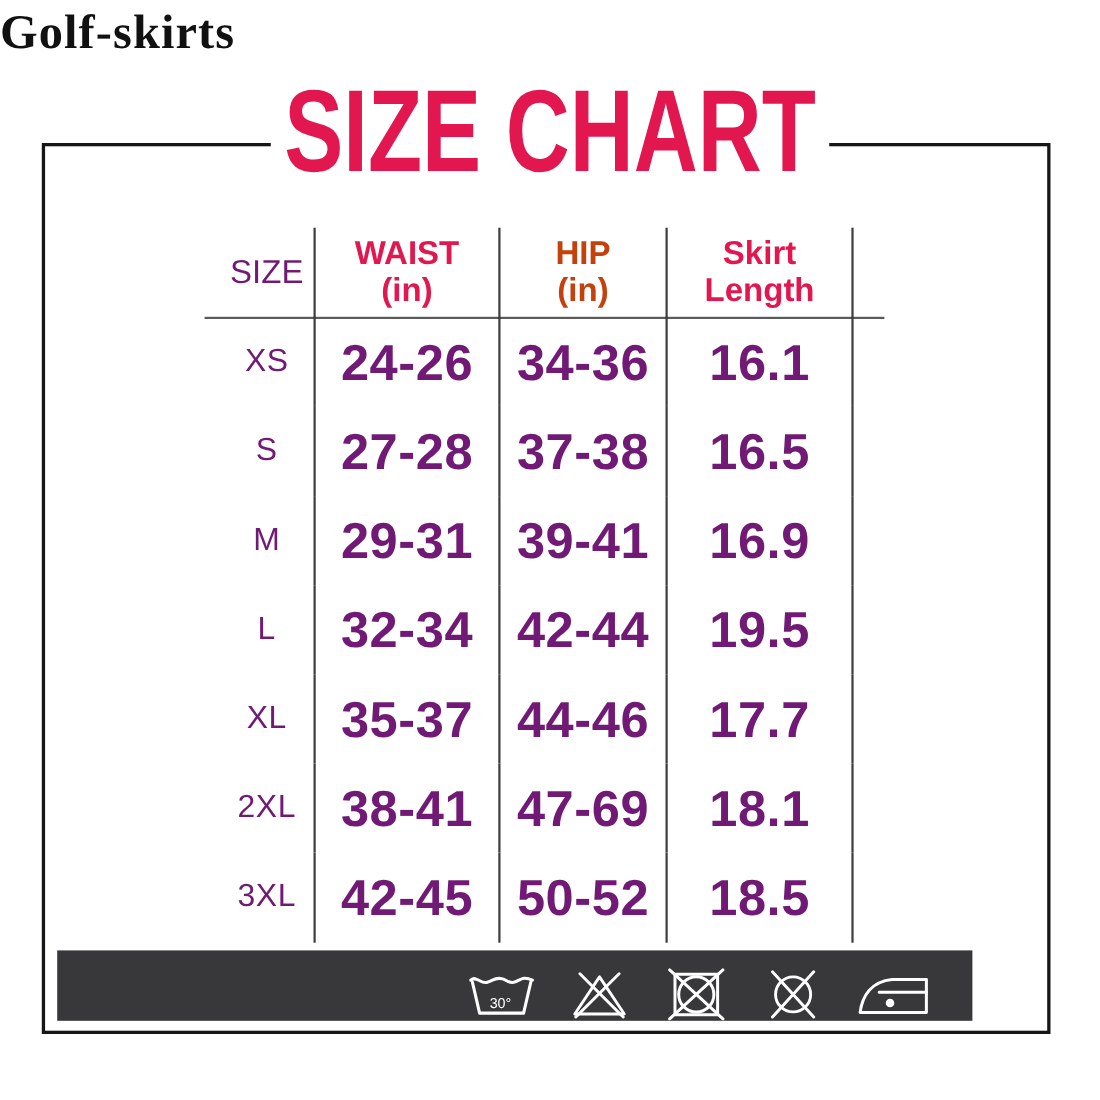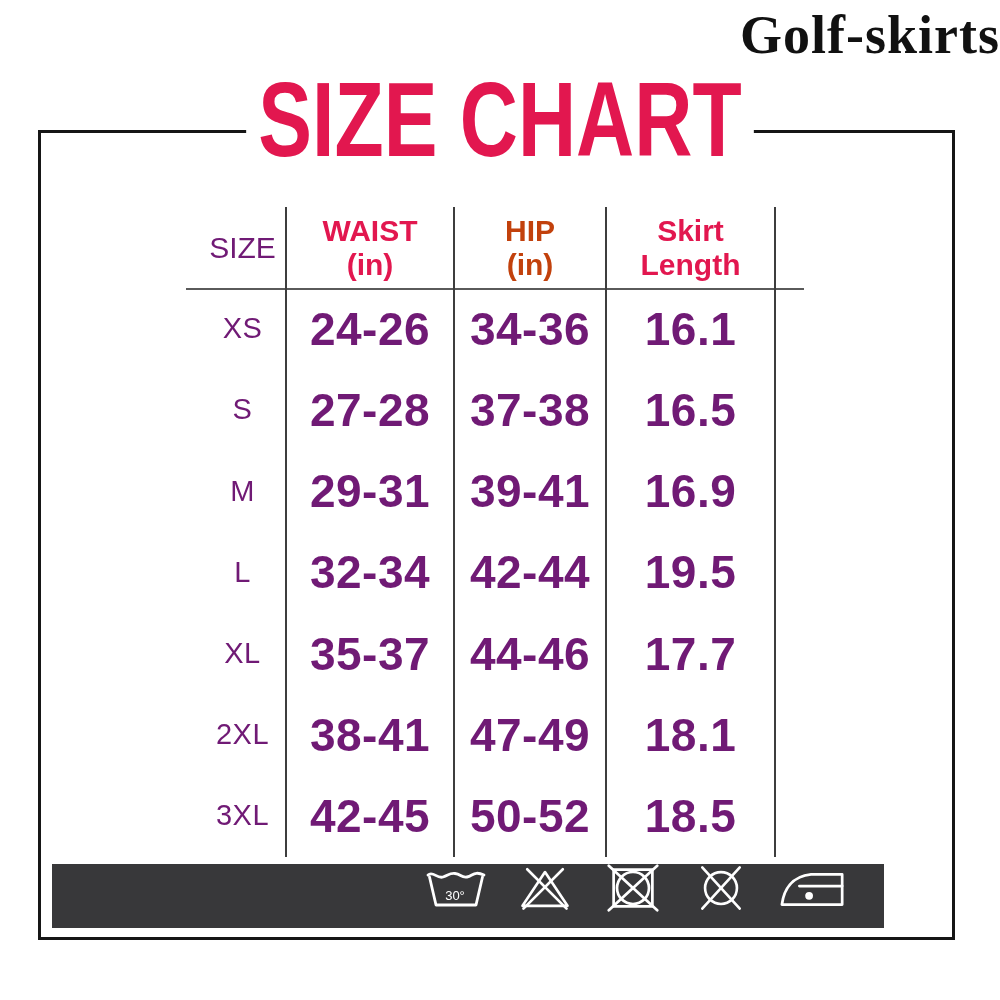--- a/index.html
+++ b/index.html
@@ -11,24 +11,24 @@
     background: #ffffff;
     overflow: hidden;
     font-family: "Liberation Sans", sans-serif;
   }
 
   
   .brand {
     position: absolute;
     top: 4px; left: 0;
     width: 100%;
-    text-align: right;
+    text-align: left;
     font-family: "Liberation Serif", serif;
     font-weight: bold;
-    font-size: 54px;
+    font-size: 44px;
     letter-spacing: 1px;
     color: #111111;
   }
 
   
   .frame {
     position: absolute;
     left: 38px; top: 130px;
     width: 917px; height: 810px;
     border: 3px solid #161616;
@@ -85,21 +85,21 @@
     background: #5a5a5a;
   }
 
   
   .care-bar {
     position: absolute;
     left: 52px; top: 864px;
     width: 832px; height: 64px;
     background: #38383A;
     display: flex;
-    align-items: flex-start;
+    align-items: flex-end;
     justify-content: flex-end;
     gap: 27px;
     padding-right: 36px;
   }
   .care-bar svg { display: block; }
   .care-icon { stroke: #ffffff; stroke-width: 2.8; fill: none; stroke-linecap: round; stroke-linejoin: round; }
   .care-text { fill: #ffffff; stroke: none; font-family: "Liberation Sans", sans-serif; font-size: 13px; }
 </style>
 </head>
 <body>
@@ -153,21 +153,21 @@
     <div class="cell val v">42-44</div>
     <div class="cell val v vr">19.5</div>
 
     <div class="cell size-label">XL</div>
     <div class="cell val v">35-37</div>
     <div class="cell val v">44-46</div>
     <div class="cell val v vr">17.7</div>
 
     <div class="cell size-label">2XL</div>
     <div class="cell val v">38-41</div>
-    <div class="cell val v">47-49</div>
+    <div class="cell val v">47-69</div>
     <div class="cell val v vr">18.1</div>
 
     <div class="cell size-label">3XL</div>
     <div class="cell val v">42-45</div>
     <div class="cell val v">50-52</div>
     <div class="cell val v vr">18.5</div>
   </div>
 
   <div class="care-bar" style="background: rgb(56, 56, 58);">
     <svg width="64" height="48" viewBox="0 0 64 48" class="care-icon">

